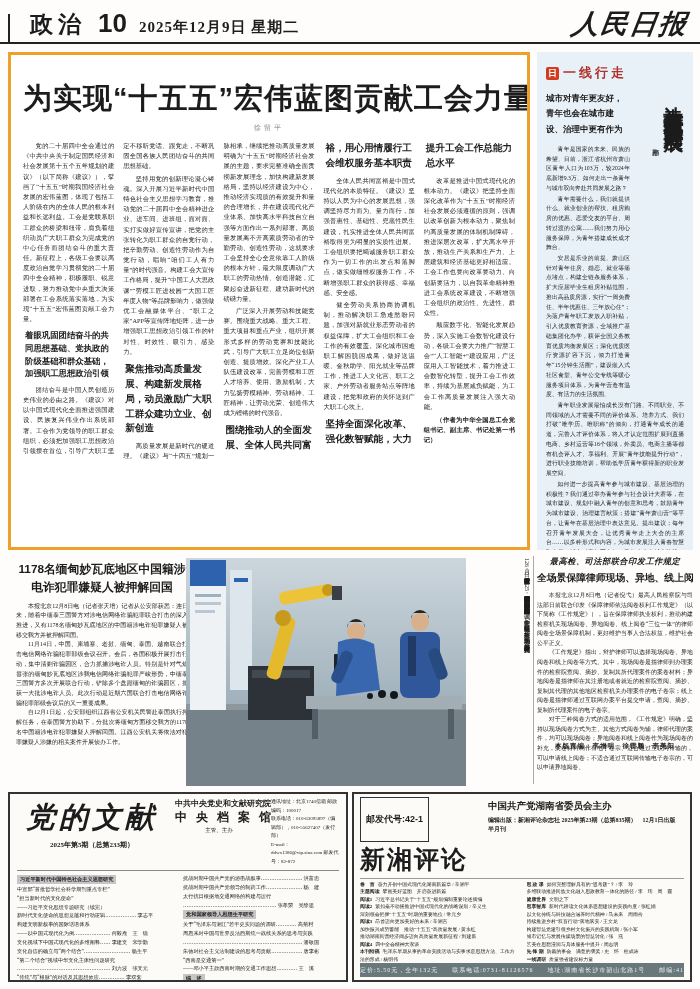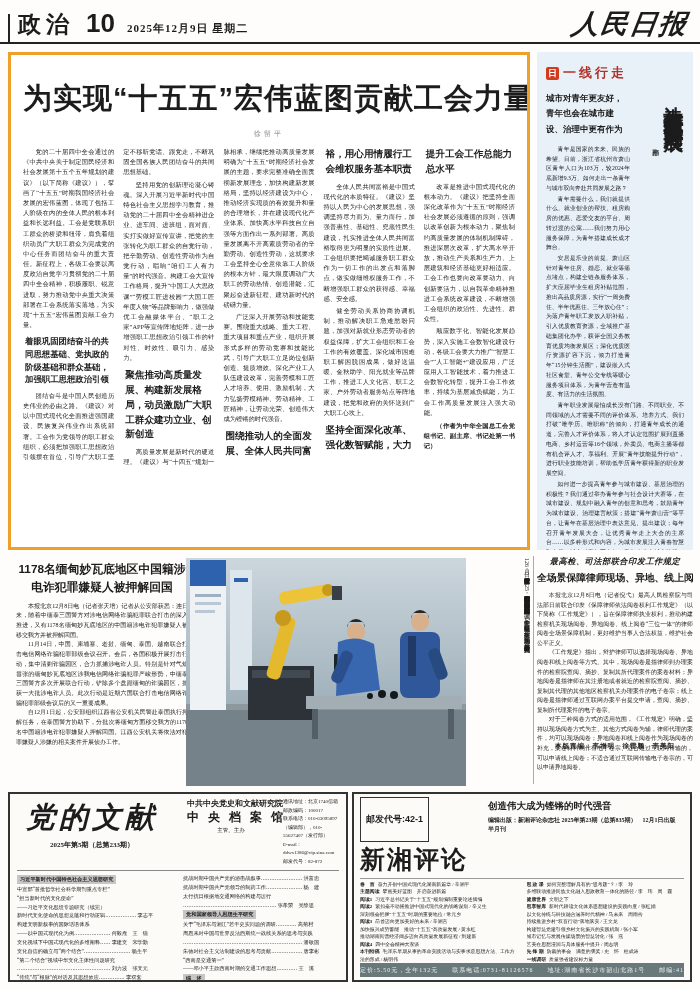--- a/index.html
+++ b/index.html
@@ -2,31 +2,31 @@
 <html><head>
 <meta charset="utf-8">
 <style>
   html,body{margin:0;padding:0;background:#e8e8e6;}
   .page{position:relative;width:700px;height:989px;margin:0 auto;background:#fefdfb;
         font-family:"Liberation Serif","DejaVu Serif",serif;color:#1c1c1c;overflow:hidden;}
   
   .hdr{position:absolute;left:0;top:6px;width:700px;height:36px;border-bottom:2px solid #222;}
   .hdr-tick{position:absolute;left:8px;top:8px;height:30px;border-left:2px solid #222;}
   .hdr-left{position:absolute;left:18px;top:2px;display:flex;align-items:baseline;gap:12px;}
-  .sec-name{font-size:23px;font-weight:bold;letter-spacing:5px;font-family:"Liberation Sans",sans-serif;}
+  .sec-name{font-size:23px;font-weight:bold;letter-spacing:5px;font-family:"Liberation Sans",sans-serif;margin-left:12px;}
   .pg-num{font-size:26px;font-weight:bold;font-family:"Liberation Sans",sans-serif;}
-  .pg-date{font-size:11px;font-weight:bold;letter-spacing:1px;}
+  .pg-date{font-size:15px;font-weight:bold;letter-spacing:1px;}
   .masthead{position:absolute;right:12px;top:0;font-size:27px;font-weight:bold;font-style:italic;
             transform:skewX(-8deg);letter-spacing:2px;}
   
   .main-box{position:absolute;left:8px;top:52px;width:522px;height:498px;border:3px solid #efa028;
             background:#fff;box-sizing:border-box;padding:8px 12px 6px;overflow:hidden;}
   .main-title{text-align:center;font-size:29px;font-weight:bold;font-family:"Liberation Sans",sans-serif;
               letter-spacing:1px;margin-top:16px;white-space:nowrap;}
-  .main-author{text-align:center;font-size:7px;color:#888;margin:10px 0 8px;letter-spacing:3px;}
+  .main-author{text-align:center;font-size:7px;color:#888;margin:4px 0 8px;letter-spacing:3px;}
   .main-body{height:402px;column-count:5;column-gap:9px;font-size:6.3px;line-height:1.62;
              text-align:justify;overflow:hidden;}
   .para{text-indent:2em;margin:0 0 2px;}
   .sub{font-weight:bold;font-size:8.4px;line-height:1.5;margin:5px 2px;text-align:left;
        font-family:"Liberation Sans",sans-serif;}
   .bigsub{font-weight:bold;font-size:9.6px;line-height:1.55;margin:5px 2px;text-align:left;
           font-family:"Liberation Sans",sans-serif;}
   .endnote{text-indent:2em;font-weight:bold;margin-top:3px;}
   
   .fl{position:absolute;left:537px;top:52px;width:156px;height:498px;background:#e9f1f8;
@@ -63,21 +63,21 @@
            font-size:6px;line-height:1.75;overflow:hidden;}
   .caption .credit{font-weight:bold;}
   
   .adbox{position:absolute;top:792px;height:190px;border:2px solid #333;box-sizing:border-box;
          background:#fcfbf8;overflow:hidden;}
   .dwx{left:8px;width:340px;padding:4px 7px;}
   .dwx-top{display:flex;gap:8px;align-items:flex-start;}
   .dwx-titleblk{width:150px;text-align:center;}
   .dwx-title{font-size:29px;font-weight:bold;font-style:italic;letter-spacing:4px;white-space:nowrap;}
   .dwx-issue{font-size:7px;font-weight:bold;margin-top:2px;}
-  .dwx-pub{width:88px;text-align:center;margin-left:12px;}
+  .dwx-pub{width:88px;text-align:center;}
   .dwx-pub1{font-size:8px;font-weight:bold;white-space:nowrap;}
   .dwx-pub2{font-size:12px;font-weight:bold;letter-spacing:3px;white-space:nowrap;text-align:center;}
   .dwx-role{font-size:5.5px;margin-top:1px;}
   .dwx-contact{flex:1;font-size:5px;line-height:1.7;text-align:left;}
   .dwx-list{display:flex;gap:10px;margin-top:4px;border-top:1px solid #888;padding-top:3px;}
   .dwx-col{flex:1;overflow:hidden;}
   .li-item{font-size:5.2px;line-height:1.7;}
   .li-item.hl{background:#c6c6c6;font-weight:bold;width:fit-content;padding:0 3px;margin:1px 0;}
   .li-label{font-weight:bold;margin-right:3px;}
   .xx{left:352px;width:340px;padding:3px 6px;display:flex;flex-direction:column;}
@@ -278,21 +278,21 @@
     </div>
   </div>
 
   <div class="adbox xx">
     <div class="xx-top">
       <div class="xx-left">
         <div class="xx-postal">邮发代号:42-1</div>
         <div class="xx-title">新湘评论</div>
       </div>
       <div class="xx-right">
-        <div class="xx-org">创造伟大成为铿锵的时代强音</div>
+        <div class="xx-org">中国共产党湖南省委员会主办</div>
         <div class="xx-publine">
           <span>编辑出版：新湘评论杂志社</span>
           <span>2025年第23期（总第835期）　12月1日出版　半月刊</span>
         </div>
       </div>
     </div>
     <div class="xx-list">
       <div class="xx-col">
           <div class="li-item"><span class="li-label">卷　首</span>奋力开创中国式现代化湖南新篇章 / 辛湘平</div>
           <div class="li-item"><span class="li-label">主题阅读</span>擘画美好蓝图　开启奋进新篇</div>

